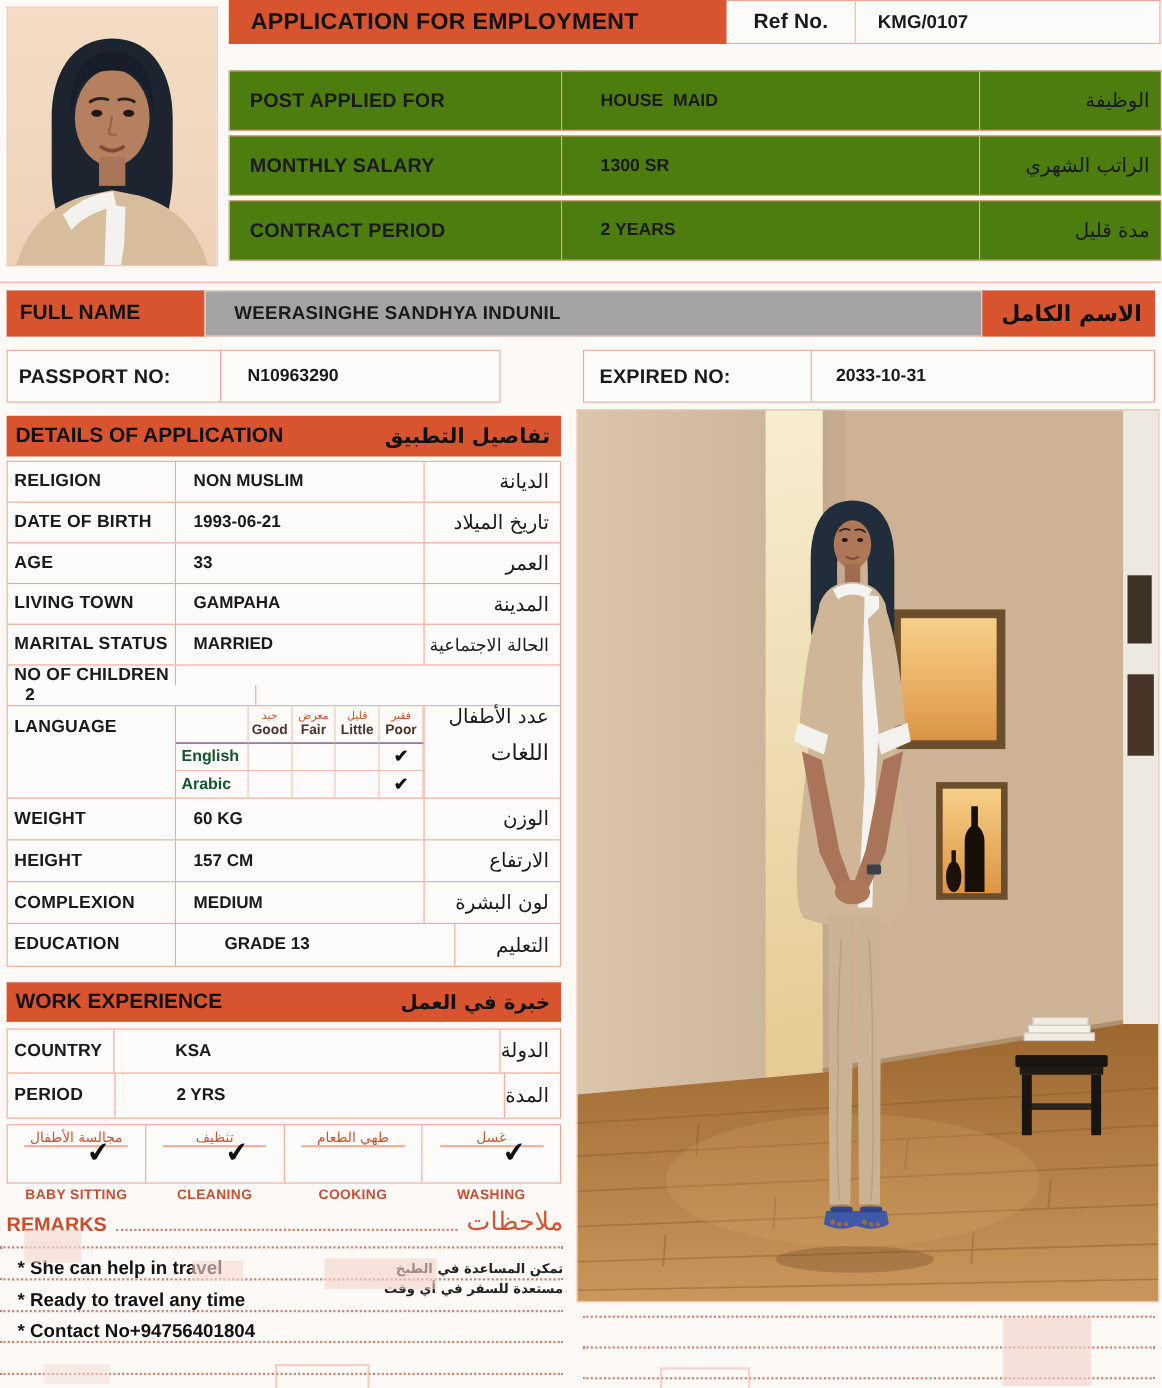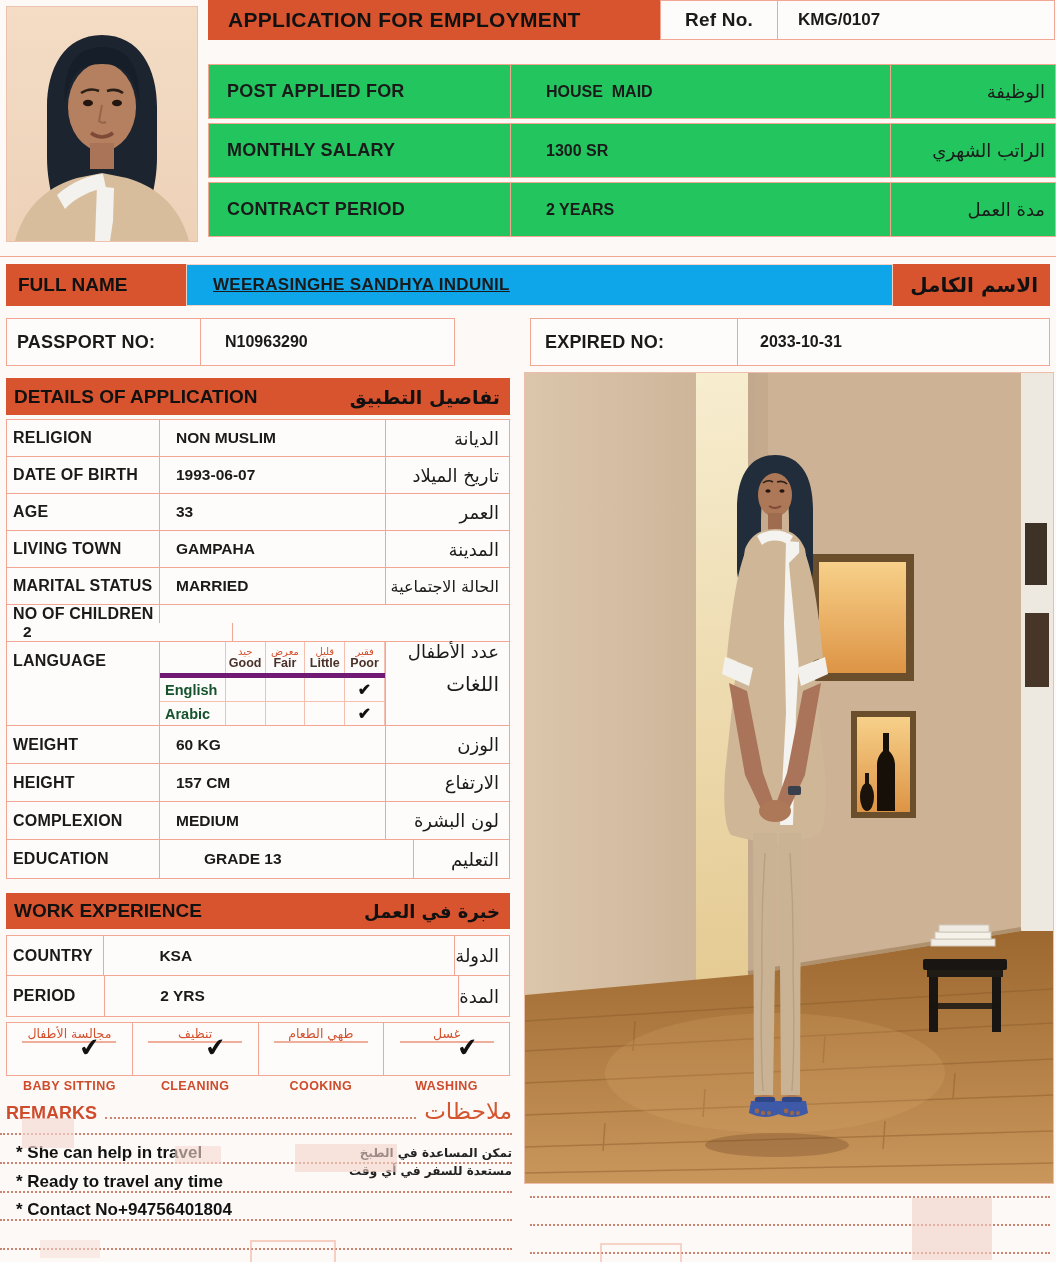--- a/index.html
+++ b/index.html
@@ -11,36 +11,36 @@
   .bordered{border:1px solid #F2A795;background:#FEFCFA;}
   .cell{display:flex;align-items:center;box-sizing:border-box;}
   .lbl{font-weight:bold;font-size:18px;letter-spacing:.2px;}
   .val{font-weight:bold;font-size:16px;white-space:pre;}
   .arcell{justify-content:flex-end;font-size:18px;padding-right:10px;}
   .row{display:flex;box-sizing:border-box;}
   .dotline{border-bottom:2px dotted #C4705C;height:0;opacity:.85;}
   .redtxt{color:#CE4B2C;}
   .wm{position:absolute;pointer-events:none;}
   
-  .ttable .row{height:55px;border:1px solid #F2A795;background:#22c55e;margin-bottom:4px;}
+  .ttable .row{height:55px;border:1px solid #F2A795;background:#4d7c0f;margin-bottom:4px;}
   .ttable .c1{width:302px;border-right:1px solid #F2A795;padding-left:18px;}
   .ttable .c2{width:380px;border-right:1px solid #F2A795;padding-left:35px;}
   .ttable .c3{flex:1;}
   
   .dtable{border:1px solid #F2A795;background:#FEFCFA;box-sizing:border-box;}
   .dtable .drow{display:flex;border-bottom:1px solid #F2A795;box-sizing:border-box;}
   .dtable .drow:last-child{border-bottom:none;}
   .dtable .dc1{width:153px;border-right:1px solid #F2A795;padding-left:6px;}
   .dtable .dc2{width:226px;border-right:1px solid #F2A795;padding-left:16px;}
   .dtable .dc3{flex:1;}
   .dtable .lbl{font-size:16px;}
   .dtable .val{font-size:15.5px;}
   
   .lgrid{display:flex;flex-direction:column;width:226px;border-right:1px solid #F2A795;box-sizing:border-box;}
-  .lgrid .lhead{display:flex;height:34px;border-bottom:5px solid #701a75;}
+  .lgrid .lhead{display:flex;height:34px;border-bottom:1px solid #701a75;}
   .lgrid .lrow{display:flex;height:25px;border-bottom:1px solid #F5C0AF;}
   .lgrid .lrow:last-child{border-bottom:none;}
   .lgrid .nm{width:66px;display:flex;align-items:center;padding-left:5px;font-weight:bold;font-size:14.5px;color:#14532d;border-right:1px solid #F5C0AF;box-sizing:border-box;}
   .lgrid .hc,.lgrid .cc{width:40px;border-right:1px solid #F5C0AF;box-sizing:border-box;
        display:flex;flex-direction:column;align-items:center;justify-content:center;}
   .lgrid .hc .a{font-size:10px;color:#D4502E;line-height:11px;}
   .lgrid .hc .e{font-size:12.5px;font-weight:bold;color:#4a322b;line-height:13px;}
   .lgrid .cc{font-size:16px;font-weight:bold;color:#111;}
   
   .wtable .drow{height:40px;}
@@ -105,30 +105,30 @@
       <div class="cell c3 arcell ar">الوظيفة</div>
     </div>
     <div class="row">
       <div class="cell c1 lbl">MONTHLY SALARY</div>
       <div class="cell c2 val">1300 SR</div>
       <div class="cell c3 arcell ar">الراتب الشهري</div>
     </div>
     <div class="row">
       <div class="cell c1 lbl">CONTRACT PERIOD</div>
       <div class="cell c2 val">2 YEARS</div>
-      <div class="cell c3 arcell ar">مدة العمل</div>
+      <div class="cell c3 arcell ar">مدة قليل</div>
     </div>
   </div>
 
   <div class="abs" style="left:0;top:256px;width:1056px;border-top:1px solid #F2A795;"></div>
 
   <div class="abs banner cell" style="left:6px;top:264px;width:180px;height:42px;padding-left:12px;font-size:19px;">
     <span>FULL NAME</span>
   </div>
-  <div class="abs cell" style="left:186px;top:264px;width:707px;height:42px;background:#0ea5e9;padding-left:26px;border:1px solid #F6D2C5;box-sizing:border-box;text-decoration:underline;">
+  <div class="abs cell" style="left:186px;top:264px;width:707px;height:42px;background:#a3a3a3;padding-left:26px;border:1px solid #F6D2C5;box-sizing:border-box;">
     <span class="val" style="font-size:17px;letter-spacing:.3px;">WEERASINGHE SANDHYA INDUNIL</span>
   </div>
   <div class="abs banner cell ar" style="left:893px;top:264px;width:157px;height:42px;justify-content:flex-end;padding-right:12px;font-size:20px;">
     <span>الاسم الكامل</span>
   </div>
 
   <div class="abs bordered row" style="left:6px;top:318px;width:449px;height:48px;">
     <div class="cell lbl" style="width:194px;border-right:1px solid #F2A795;padding-left:10px;font-size:18px;">PASSPORT NO:</div>
     <div class="cell val" style="flex:1;padding-left:24px;">N10963290</div>
   </div>
@@ -143,21 +143,21 @@
   </div>
 
   <div class="abs dtable" style="left:6px;top:419px;width:504px;">
     <div class="drow" style="height:37px;">
       <div class="cell dc1 lbl">RELIGION</div>
       <div class="cell dc2 val">NON MUSLIM</div>
       <div class="cell dc3 arcell ar">الديانة</div>
     </div>
     <div class="drow" style="height:37px;">
       <div class="cell dc1 lbl">DATE OF BIRTH</div>
-      <div class="cell dc2 val">1993-06-07</div>
+      <div class="cell dc2 val">1993-06-21</div>
       <div class="cell dc3 arcell ar">تاريخ الميلاد</div>
     </div>
     <div class="drow" style="height:37px;">
       <div class="cell dc1 lbl">AGE</div>
       <div class="cell dc2 val">33</div>
       <div class="cell dc3 arcell ar">العمر</div>
     </div>
     <div class="drow" style="height:37px;">
       <div class="cell dc1 lbl">LIVING TOWN</div>
       <div class="cell dc2 val">GAMPAHA</div>

